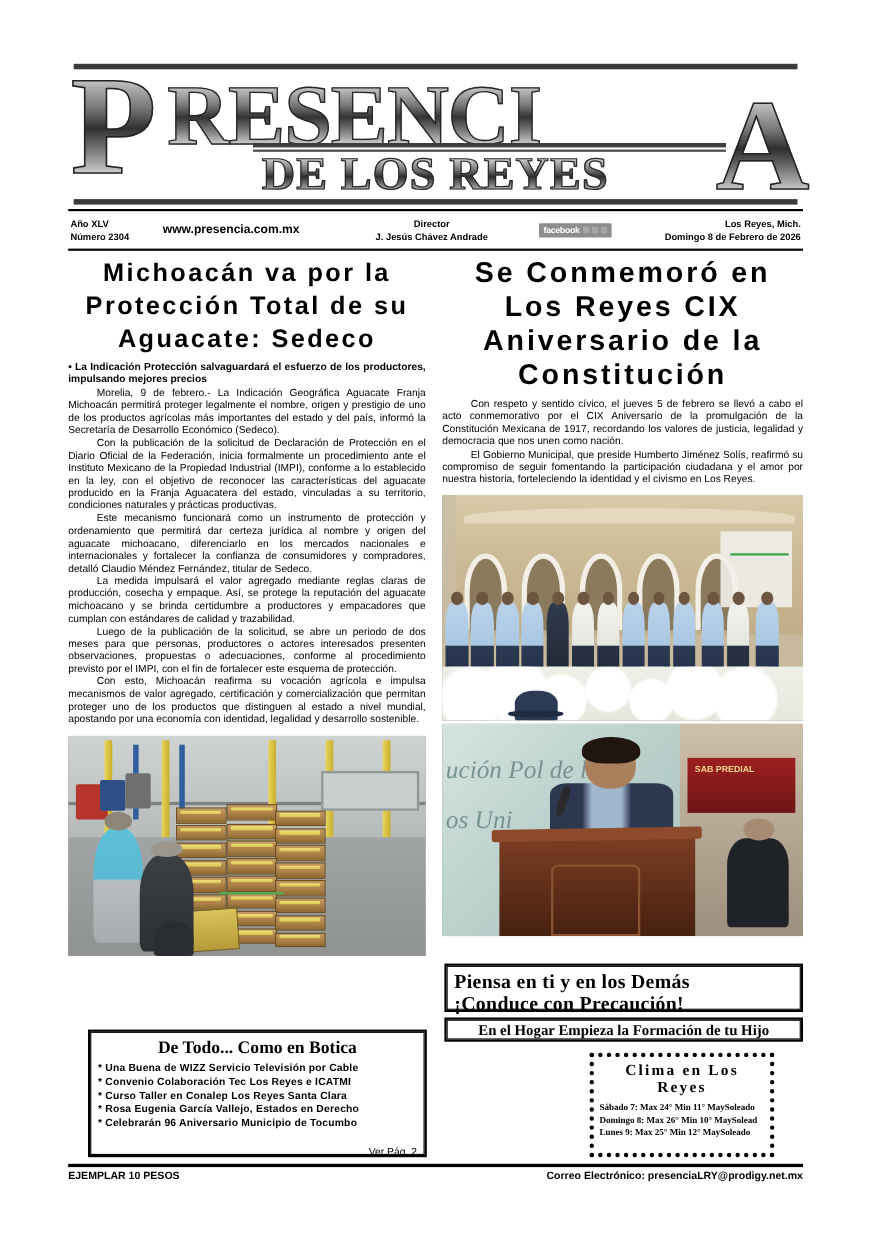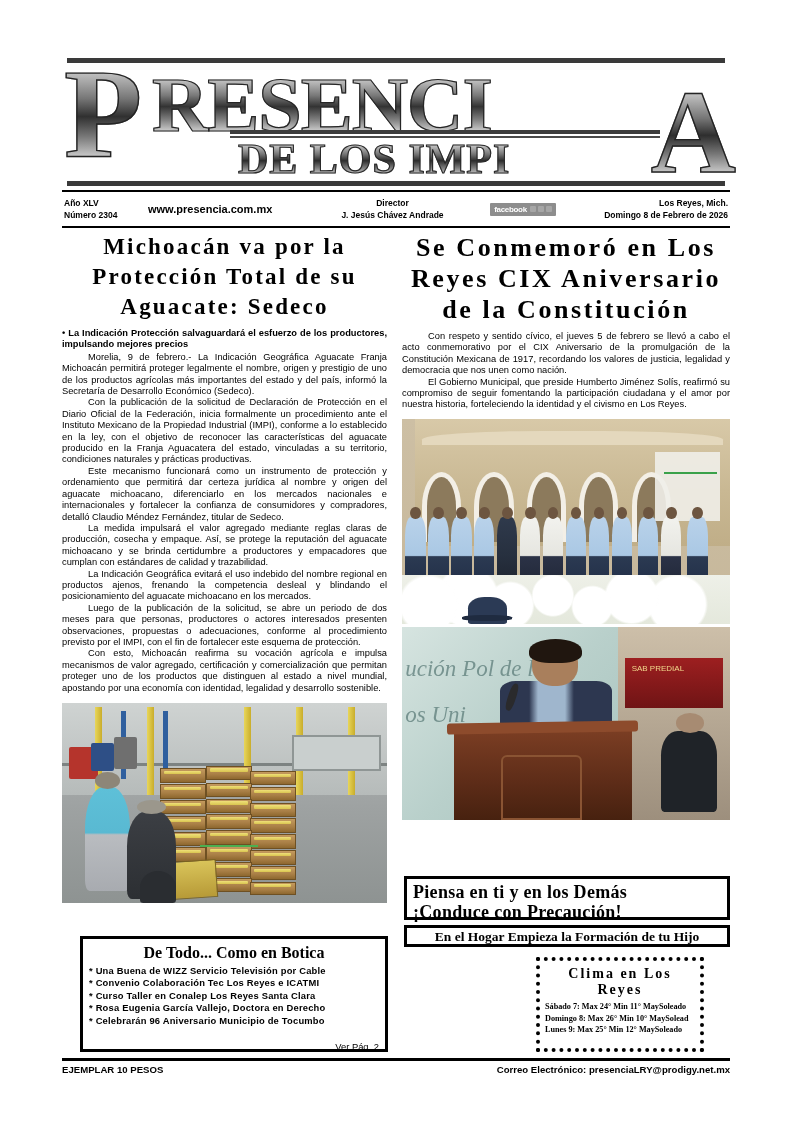--- a/index.html
+++ b/index.html
@@ -43,21 +43,21 @@
     padding:2px 4px;border-radius:1px;display:flex;align-items:center;gap:3px;letter-spacing:-0.3px;}
   .fb-dots{display:flex;gap:2px;}
   .fb-dots i{display:block;width:6px;height:6px;background:#a6a6a6;border-radius:1px;}
   .ib-right{width:165px;text-align:right;line-height:12px;}
 
   
   .col{position:absolute;top:232px;}
   .col-left{left:62px;width:325px;}
   .col-right{left:402px;width:328px;}
 
-  .headline{font-family:Liberation Serif, serif;font-weight:700;text-align:center;
+  .headline{font-family:Liberation Sans, sans-serif;font-weight:700;text-align:center;
     font-size:23px;line-height:30px;letter-spacing:2.2px;margin:0 0 6px 0;}
   .headline.right{font-size:26px;line-height:31px;letter-spacing:2.6px;}
 
   .lead{font-size:9.3px;font-weight:700;line-height:11.4px;text-align:justify;margin:0 0 1px 0;}
   p.body{font-size:9.3px;line-height:11.4px;text-align:justify;margin:0;text-indent:26px;}
 
   
   .photo{position:relative;overflow:hidden;background:#9aa3a6;}
   .ph-left{margin-top:9px;width:325px;height:200px;}
   .ph-r1{margin-top:8px;width:328px;height:205px;}
@@ -117,21 +117,21 @@
   .cer-cap::after{content:"";position:absolute;left:-14%;bottom:12%;width:128%;height:22%;background:#1f2b40;border-radius:40%;}
 
   
   .pod-bg{position:absolute;inset:0;background:linear-gradient(135deg,#d6e4e0 0%,#b9d0cb 40%,#9dbbb6 100%);}
   .pod-script{position:absolute;left:1%;top:10%;width:48%;height:80%;
     font-family:"Liberation Serif",serif;font-style:italic;color:#5d7d7a;opacity:.75;
     font-size:23px;line-height:46px;overflow:hidden;}
   .pod-right{position:absolute;right:0;top:0;width:34%;height:100%;background:linear-gradient(180deg,#cdbfa9 0%,#9d8f7d 100%);}
   .pod-redbanner{position:absolute;right:2%;top:16%;width:30%;height:26%;
     background:linear-gradient(180deg,#9d1f20,#6f1415);}
-  .pod-redtext{position:absolute;right:4%;top:19%;width:26%;font-size:8px;color:#f2d98c;font-weight:400;line-height:9px;margin-left:43px;}
+  .pod-redtext{position:absolute;right:4%;top:19%;width:26%;font-size:8px;color:#f2d98c;font-weight:700;line-height:9px;margin-left:43px;}
   .pod-man2{position:absolute;right:4%;bottom:4%;width:17%;height:42%;background:#1f2328;border-radius:30% 30% 6% 6%;}
   .pod-man2 .head{position:absolute;left:26%;top:-22%;width:50%;height:24%;background:#a78b72;border-radius:50%;}
   .speaker{position:absolute;left:34%;top:8%;width:26%;height:56%;}
   .sp-head{position:absolute;left:22%;top:0;width:54%;height:40%;background:#a97f5c;border-radius:48% 48% 44% 44%;}
   .sp-hair{position:absolute;left:18%;top:-3%;width:62%;height:22%;background:#20160f;border-radius:50% 50% 38% 38%;}
   .sp-body{position:absolute;left:-16%;top:36%;width:132%;height:66%;
     background:linear-gradient(90deg,#2d3750 0%,#2d3750 26%,#9fb6cd 34%,#9fb6cd 58%,#2d3750 66%,#2d3750 100%);
     border-radius:14% 14% 0 0;}
   .sp-mic{position:absolute;left:-6%;top:38%;width:9%;height:26%;background:#2a2a2c;border-radius:40%;transform:rotate(18deg);}
   .podium{position:absolute;left:16%;bottom:0;width:54%;height:48%;
@@ -175,21 +175,21 @@
 <div class="page">
 
   <div class="masthead">
     <div class="mh-rule-top"></div>
     <div class="mh-art">
       <span class="mh-p">P</span>
       <span class="mh-rest">RESENCI</span>
       <span class="mh-a">A</span>
       <div class="mh-subline"></div>
       <div class="mh-subline2"></div>
-      <span class="mh-sub">DE LOS IMPI</span>
+      <span class="mh-sub">DE LOS REYES</span>
     </div>
     <div class="mh-rule-bot"></div>
   </div>
 
   <div class="infobar">
     <div class="ib-col ib-left">
       <div>Año XLV</div>
       <div>Número 2304</div>
     </div>
     <div class="ib-col ib-url">www.presencia.com.mx</div>
@@ -213,21 +213,20 @@
     </div>
   </div>
 
   <div class="col col-left">
     <h1 class="headline">Michoacán va por la Protección Total de su Aguacate: Sedeco</h1>
     <div class="lead">• La Indicación Protección salvaguardará el esfuerzo de los productores, impulsando mejores precios</div>
     <p class="body">Morelia, 9 de febrero.- La Indicación Geográfica Aguacate Franja Michoacán permitirá proteger legalmente el nombre, origen y prestigio de uno de los productos agrícolas más importantes del estado y del país, informó la Secretaría de Desarrollo Económico (Sedeco).</p>
     <p class="body">Con la publicación de la solicitud de Declaración de Protección en el Diario Oficial de la Federación, inicia formalmente un procedimiento ante el Instituto Mexicano de la Propiedad Industrial (IMPI), conforme a lo establecido en la ley, con el objetivo de reconocer las características del aguacate producido en la Franja Aguacatera del estado, vinculadas a su territorio, condiciones naturales y prácticas productivas.</p>
     <p class="body">Este mecanismo funcionará como un instrumento de protección y ordenamiento que permitirá dar certeza jurídica al nombre y origen del aguacate michoacano, diferenciarlo en los mercados nacionales e internacionales y fortalecer la confianza de consumidores y compradores, detalló Claudio Méndez Fernández, titular de Sedeco.</p>
     <p class="body">La medida impulsará el valor agregado mediante reglas claras de producción, cosecha y empaque. Así, se protege la reputación del aguacate michoacano y se brinda certidumbre a productores y empacadores que cumplan con estándares de calidad y trazabilidad.</p>
-    <p class="body">La Indicación Geográfica evitará el uso indebido del nombre regional en productos ajenos, frenando la competencia desleal y blindando el posicionamiento del aguacate michoacano en los mercados.</p>
     <p class="body">Luego de la publicación de la solicitud, se abre un periodo de dos meses para que personas, productores o actores interesados presenten observaciones, propuestas o adecuaciones, conforme al procedimiento previsto por el IMPI, con el fin de fortalecer este esquema de protección.</p>
     <p class="body">Con esto, Michoacán reafirma su vocación agrícola e impulsa mecanismos de valor agregado, certificación y comercialización que permitan proteger uno de los productos que distinguen al estado a nivel mundial, apostando por una economía con identidad, legalidad y desarrollo sostenible.</p>
 
     <div class="photo ph-left">
       <div class="wh-floor"></div>
       <div class="wh-back"></div>
       <div class="wh-rail"></div>
       <div class="wh-post" style="left:10%"></div>
       <div class="wh-post" style="left:26%"></div>
       <div class="wh-post" style="left:56%"></div>
@@ -368,21 +367,21 @@
     </div>
   </div>
 
   <div class="box botica">
     <div class="box-inner">
       <div class="botica-title">De Todo... Como en Botica</div>
       <ul>
         <li>* Una Buena de WIZZ Servicio Televisión por Cable</li>
         <li>* Convenio Colaboración Tec Los Reyes e ICATMI</li>
         <li>* Curso Taller en Conalep Los Reyes Santa Clara</li>
-        <li>* Rosa Eugenia García Vallejo, Doctora en Derecho</li>
+        <li>* Rosa Eugenia García Vallejo, Estados en Derecho</li>
         <li>* Celebrarán 96 Aniversario Municipio de Tocumbo</li>
       </ul>
       <div class="botica-ver">Ver Pág. 2</div>
     </div>
   </div>
 
 
   <div class="clima">
     <div class="clima-title">Clima en Los Reyes</div>
     <div class="clima-row">Sábado 7: Max 24° Min 11° MaySoleado</div>

